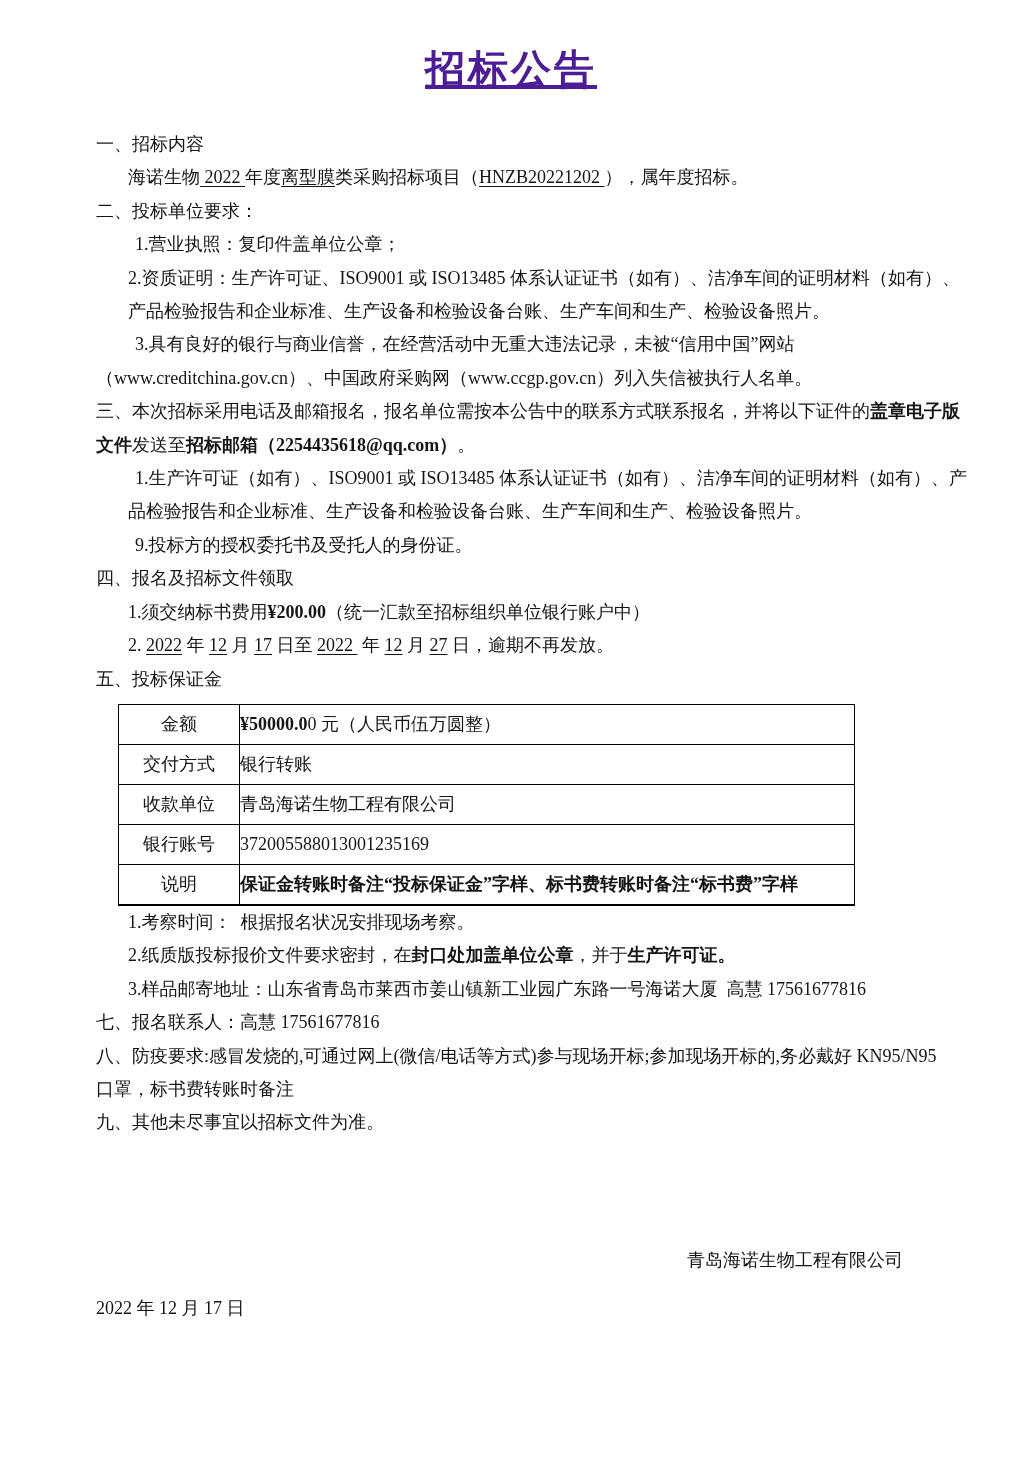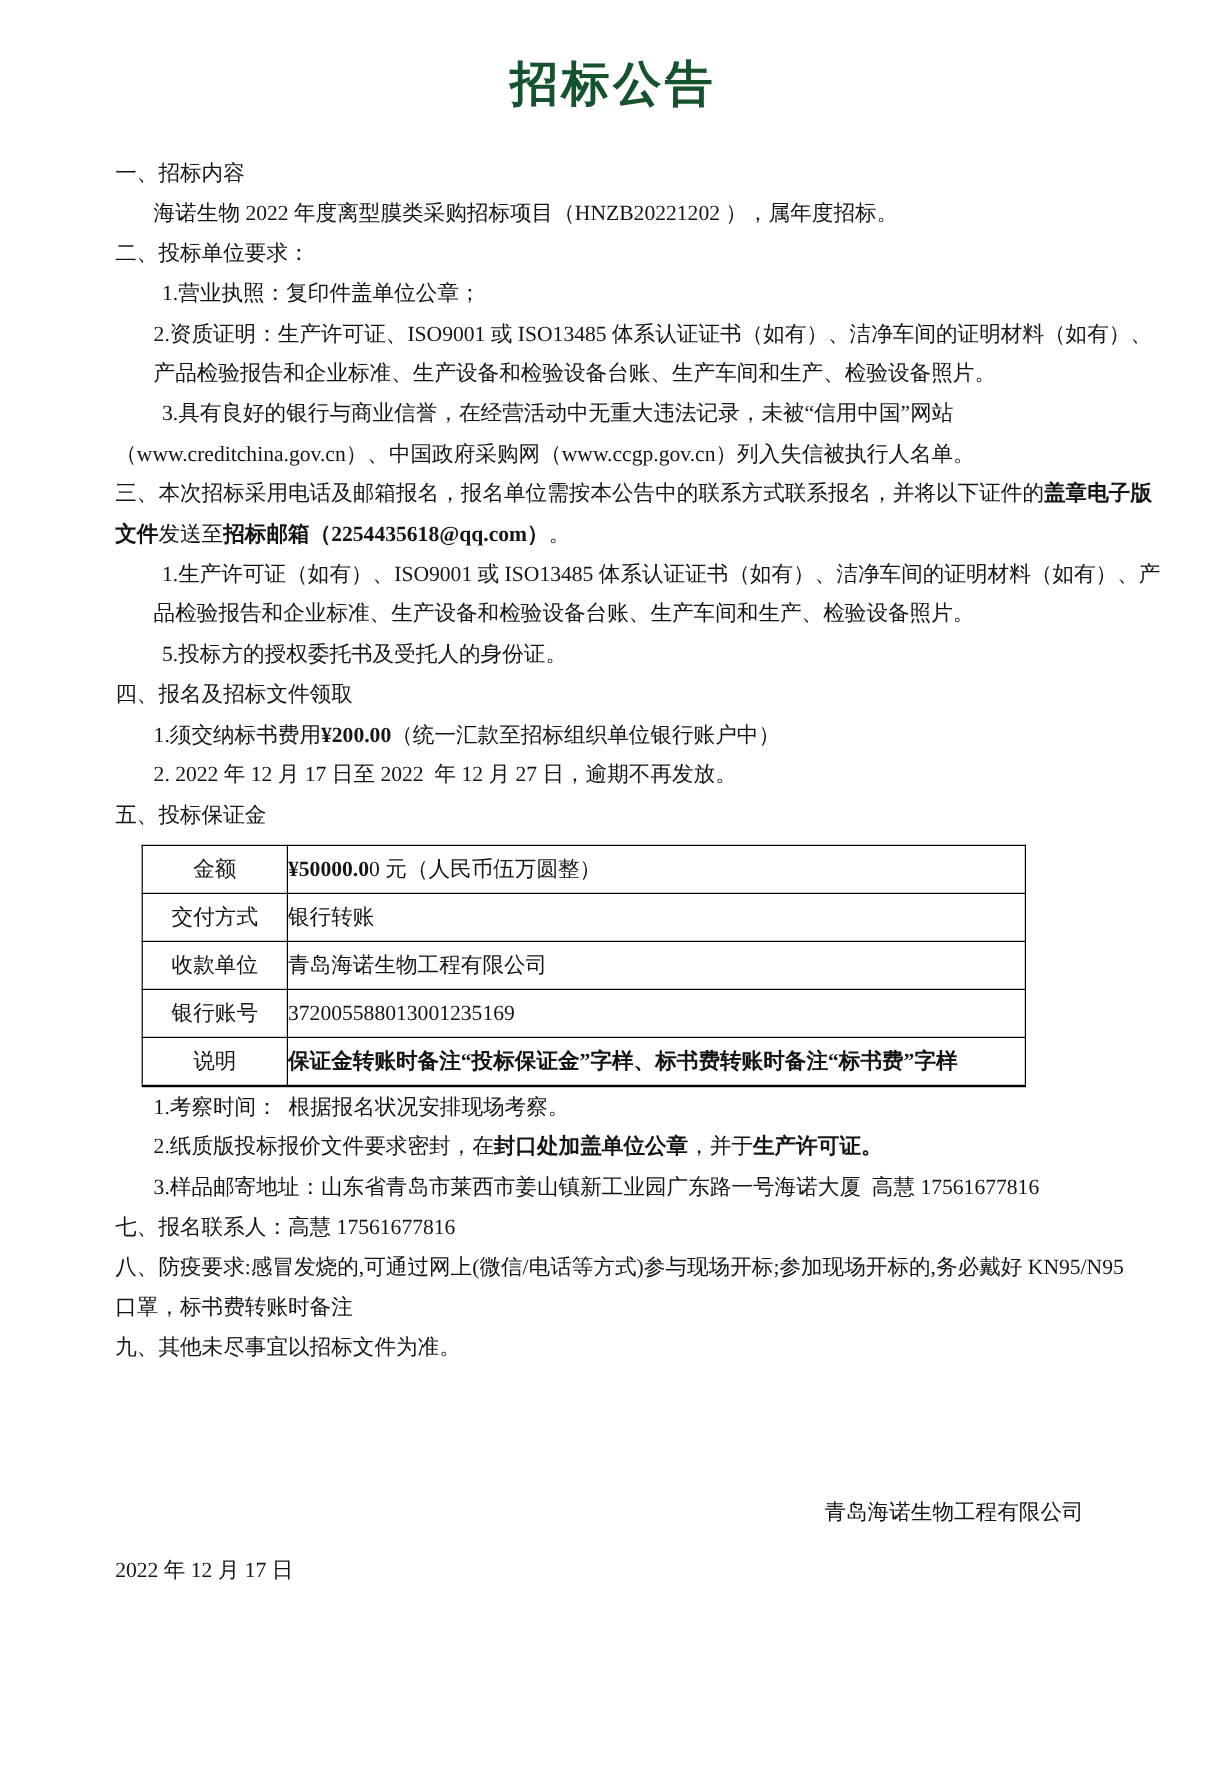--- a/index.html
+++ b/index.html
@@ -14,31 +14,32 @@
     padding:42px 96px 0 96px;
     overflow:hidden;
   }
   .doc-title {
     text-align:center;
     font-size:40px;
     font-weight:bold;
     letter-spacing:3px;
     line-height:56px;
     margin-bottom:30px;
-    color:#14532d;
+    color:#4c1d95;
+    text-decoration:underline;
   }
   .line {
     font-size:18px;
     line-height:33.4px;
     white-space:pre;
   }
   .ind1 { padding-left:32px; }   
   .ind2 { padding-left:39px; }   
   .b { font-weight:bold;margin-top:46px; }
-  .u { text-underline-offset:3px; }
+  .u { text-decoration:underline; text-underline-offset:3px; }
   table.bid-table {
     border-collapse:collapse;
     margin:8px 0 0 22px;
     width:737px;
     table-layout:fixed;
   }
   table.bid-table td {
     border:1px solid #000;
     font-size:18px;
     height:39px;
@@ -68,21 +69,21 @@
   <div class="line ind2">1.营业执照：复印件盖单位公章；</div>
   <div class="line ind1">2.资质证明：生产许可证、ISO9001 或 ISO13485 体系认证证书（如有）、洁净车间的证明材料（如有）、</div>
   <div class="line ind1">产品检验报告和企业标准、生产设备和检验设备台账、生产车间和生产、检验设备照片。</div>
   <div class="line ind2">3.具有良好的银行与商业信誉，在经营活动中无重大违法记录，未被“信用中国”网站</div>
   <div class="line">（www.creditchina.gov.cn）、中国政府采购网（www.ccgp.gov.cn）列入失信被执行人名单。</div>
 
   <div class="line"><span>三、本次招标采用电话及邮箱报名，报名单位需按本公告中的联系方式联系报名，并将以下证件的</span><span class="b">盖章电子版</span></div>
   <div class="line"><span class="b">文件</span><span>发送至</span><span class="b">招标邮箱（2254435618@qq.com）</span><span>。</span></div>
   <div class="line ind2">1.生产许可证（如有）、ISO9001 或 ISO13485 体系认证证书（如有）、洁净车间的证明材料（如有）、产</div>
   <div class="line ind1">品检验报告和企业标准、生产设备和检验设备台账、生产车间和生产、检验设备照片。</div>
-  <div class="line ind2">5.投标方的授权委托书及受托人的身份证。</div>
+  <div class="line ind2">9.投标方的授权委托书及受托人的身份证。</div>
 
   <div class="line">四、报名及招标文件领取</div>
   <div class="line ind1"><span>1.须交纳标书费用</span><span class="b">¥200.00</span><span>（统一汇款至招标组织单位银行账户中）</span></div>
   <div class="line ind1"><span>2. </span><span class="u">2022</span><span> 年 </span><span class="u">12</span><span> 月 </span><span class="u">17</span><span> 日至 </span><span class="u">2022 </span><span> 年 </span><span class="u">12</span><span> 月 </span><span class="u">27</span><span> 日，逾期不再发放。</span></div>
 
   <div class="line">五、投标保证金</div>
 
   <table class="bid-table">
     <tbody>
         <tr>

